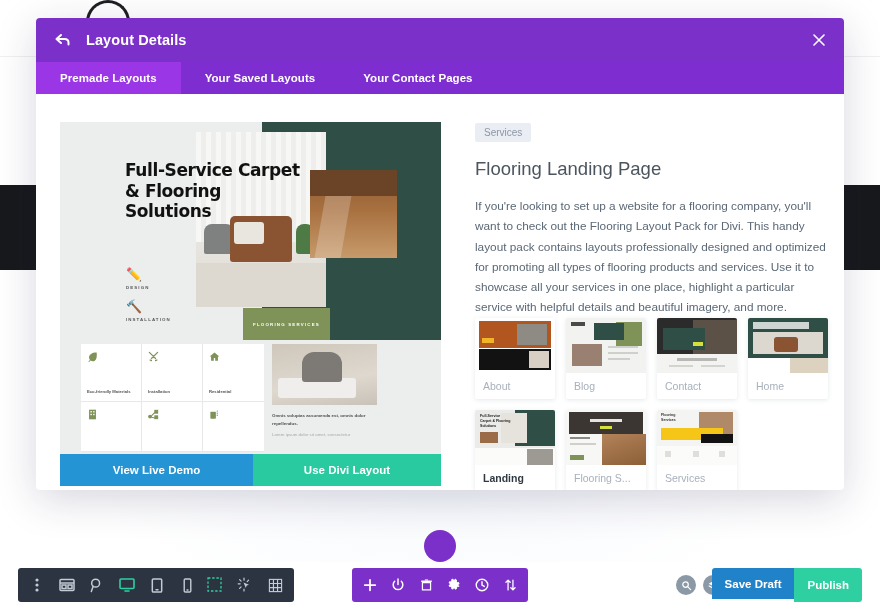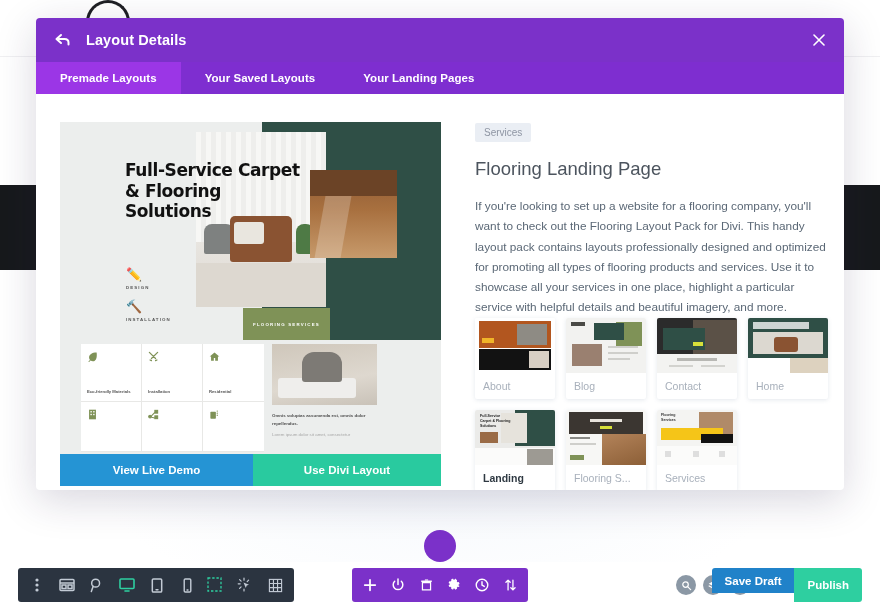--- a/index.html
+++ b/index.html
@@ -227,21 +227,21 @@
     position: absolute; left: 352px; top: 12px; height: 34px; background: #7b31c9;
     border-radius: 3px; display: flex; align-items: center; padding: 0 4px;
   }
   .bar-purple .tool-ic { color: #fff; width: 28px; }
   .round-group { position: absolute; right: 130px; top: 19px; display: flex; gap: 7px; }
   .round-btn {
     width: 20px; height: 20px; border-radius: 50%; background: #8b98a5; color: #fff;
     display: flex; align-items: center; justify-content: center; cursor: pointer;
   }
   .pub-group { position: absolute; right: 18px; top: 12px; display: flex; border-radius: 3px; overflow: hidden; }
-  .btn-draft { background: #2082c9; color:#fff; font-size: 11.5px; font-weight:700; padding: 0 13px; height:25px;
+  .btn-draft { background: #2082c9; color:#fff; font-size: 11.5px; font-weight:700; padding: 0 13px; height:31px;
                display:flex; align-items:center; cursor:pointer; }
   .btn-publish { background: #2ecfa0; color:#fff; font-size: 11.5px; font-weight:700; padding: 0 13px; height:34px;
                  display:flex; align-items:center; cursor:pointer; }
   svg { display: block; }
 </style>
 </head>
 <body>
 
 <div id="root">
 
@@ -270,21 +270,21 @@
     </div>
 
     <div class="tabbar">
       <div class="tab active">
         <span>Premade Layouts</span>
       </div>
       <div class="tab">
         <span>Your Saved Layouts</span>
       </div>
       <div class="tab">
-        <span>Your Landing Pages</span>
+        <span>Your Contact Pages</span>
       </div>
     </div>
 
     <div class="modal-body">
 
       <div class="preview-col">
         <div class="preview-card">
 
           <div class="hero">
             <div class="hero-green"></div>

